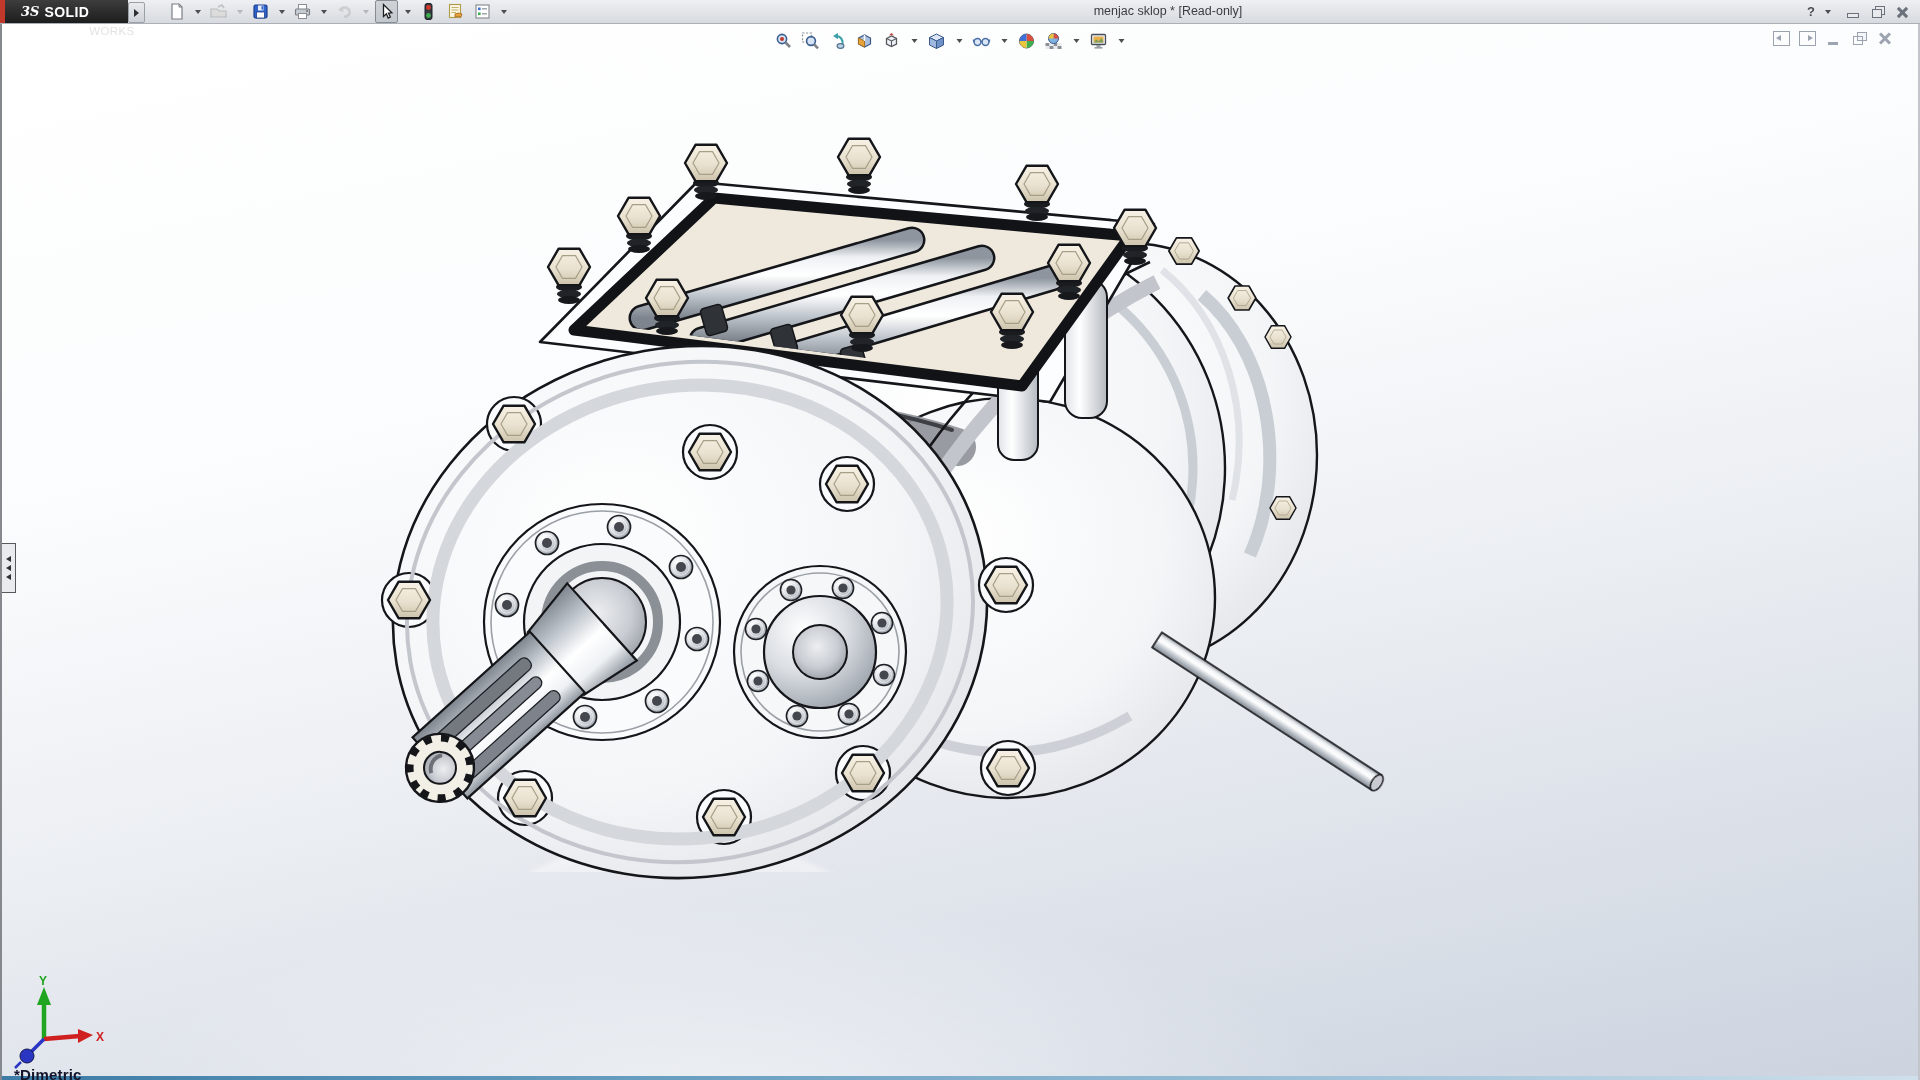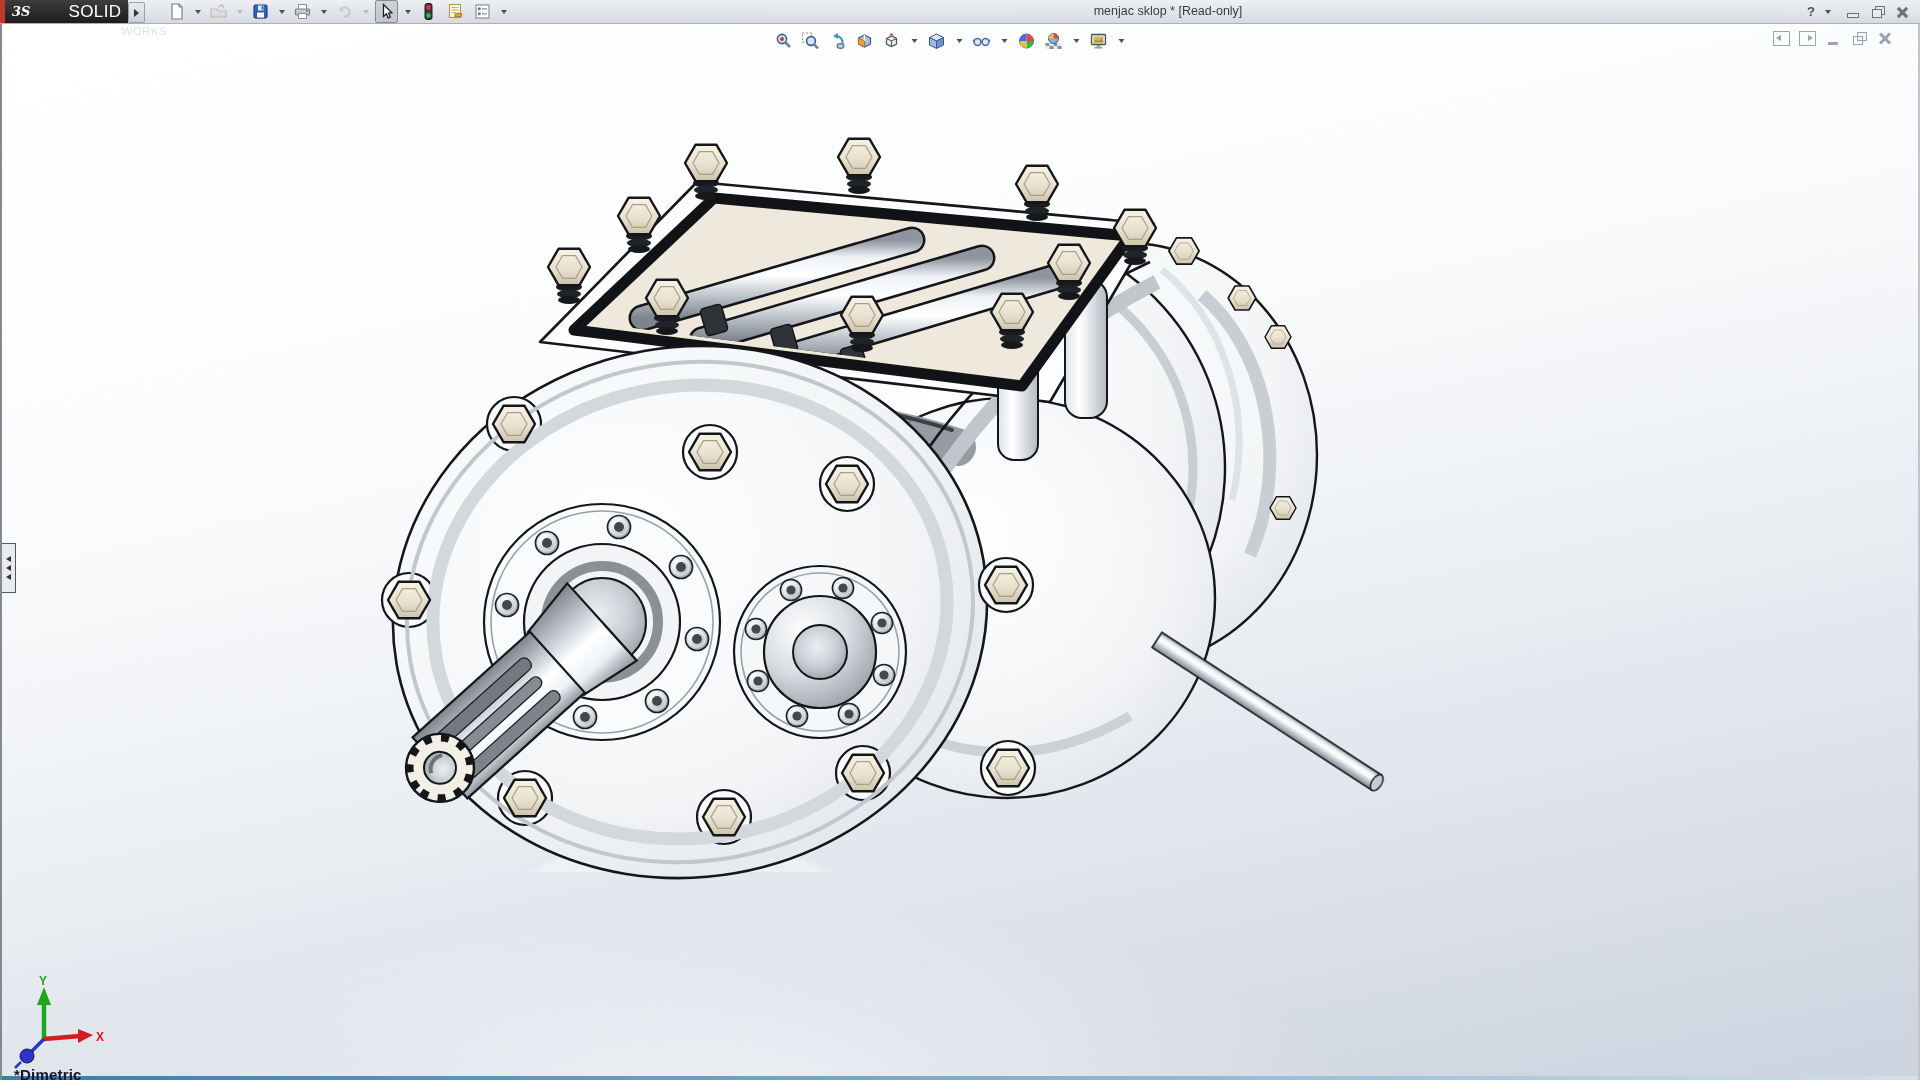--- a/index.html
+++ b/index.html
@@ -4,23 +4,23 @@
 <style>
   html,body{margin:0;padding:0;width:1920px;height:1080px;overflow:hidden;
     font-family:"Liberation Sans",sans-serif;background:#dfe2e7;}
   .app{position:relative;width:1920px;height:1080px;}
 
   
   .titlebar{position:absolute;left:0;top:0;width:1920px;height:23px;
     background:linear-gradient(#eef0f3,#d7dadf);border-bottom:1px solid #aab0b6;z-index:50;}
   .red-sliver{position:absolute;left:0;top:0;width:5px;height:23px;background:#c0392b;}
   .logo-block{position:absolute;left:5px;top:0;width:123px;height:23px;
-    background:linear-gradient(#3d3d3d,#1d1d1d);display:flex;align-items:center;padding-left:7px;box-sizing:border-box;}
+    background:linear-gradient(#3d3d3d,#1d1d1d);display:flex;align-items:center;padding-left:16px;box-sizing:border-box;}
   .logo-3s{color:#fff;font-style:italic;font-weight:bold;font-size:13px;margin-right:5px;font-family:"DejaVu Serif",serif;}
-  .logo-solid{color:#fff;font-weight:normal;font-size:17px;letter-spacing:.4px;margin-left:33px;}
+  .logo-solid{color:#fff;font-weight:bold;font-size:14px;letter-spacing:.4px;}
   .logo-works{color:#e3e3e3;font-weight:normal;font-size:11.5px;letter-spacing:.4px;margin-top:38px;}
   .menu-flyout{position:absolute;left:128px;top:2px;width:15px;height:19px;background:linear-gradient(#e9ebee,#cdd1d6);
     border:1px solid #9aa0a7;border-radius:2px;display:flex;align-items:center;justify-content:center;}
   .menu-flyout .tri{width:0;height:0;border-left:5px solid #2d2f33;border-top:4px solid transparent;border-bottom:4px solid transparent;}
 
   .tb-icons{position:absolute;left:165px;top:1px;height:21px;display:flex;align-items:center;gap:4px;}
   .tbtn{display:flex;align-items:center;height:21px;padding:0 1px;border:1px solid transparent;border-radius:2px;}
   .tbtn svg{display:block;}
   .tbtn.pressed{background:linear-gradient(#cfd3d8,#c3c8ce);border:1px solid #868c94;}
   .dd{width:0;height:0;border-top:4px solid #4a4d52;border-left:3.5px solid transparent;border-right:3.5px solid transparent;margin:0 2px 0 3px;}

